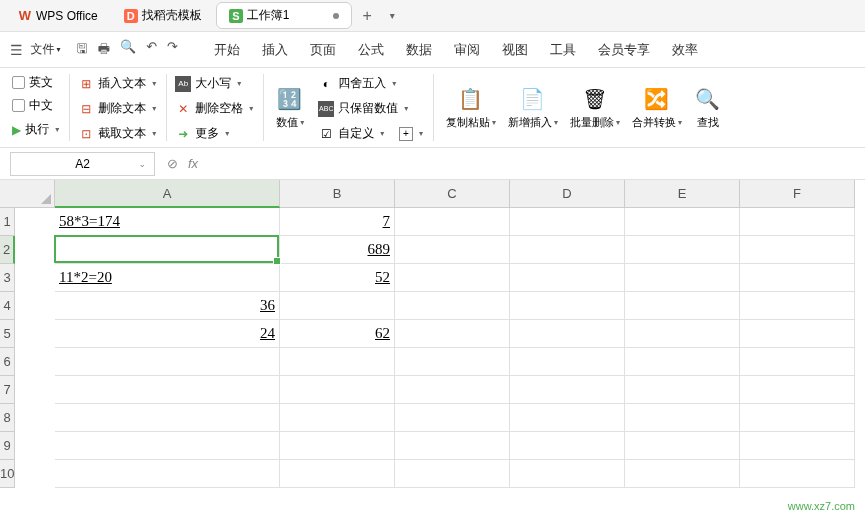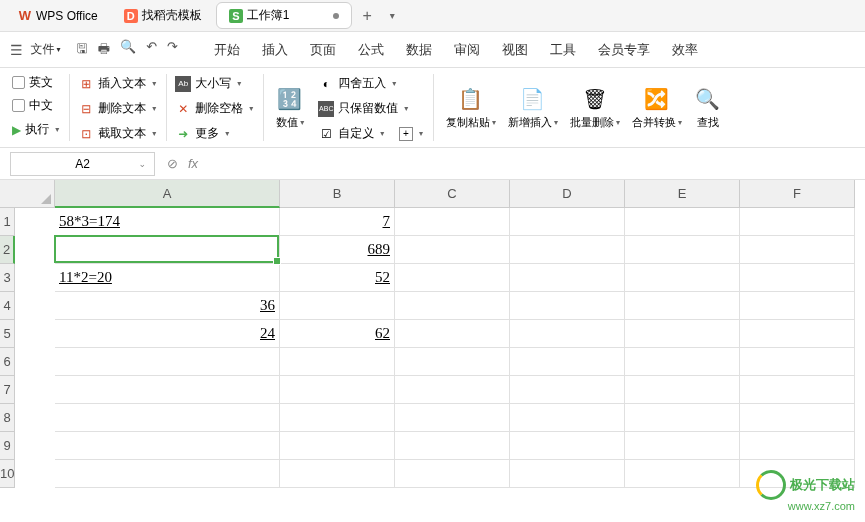--- a/index.html
+++ b/index.html
@@ -323,18 +323,14 @@
       <div class="cell" style="left: 225px; top: 252px; width: 115px;"></div>
       <div class="cell" style="left: 340px; top: 252px; width: 115px;"></div>
       <div class="cell" style="left: 455px; top: 252px; width: 115px;"></div>
       <div class="cell" style="left: 570px; top: 252px; width: 115px;"></div>
       <div class="cell" style="left: 685px; top: 252px; width: 115px;"></div>
       <div class="selection" style="left: -1px; top: 27px; width: 225px; height: 28px;"></div>
     </div>
 </div>
 
 <div class="watermark">
-  <div class="watermark-logo">
-    <span class="watermark-circle"></span>
-    <span class="watermark-text">极光下载站</span>
-  </div>
   <div class="watermark-url">www.xz7.com</div>
 </div>
 
 </body></html>

